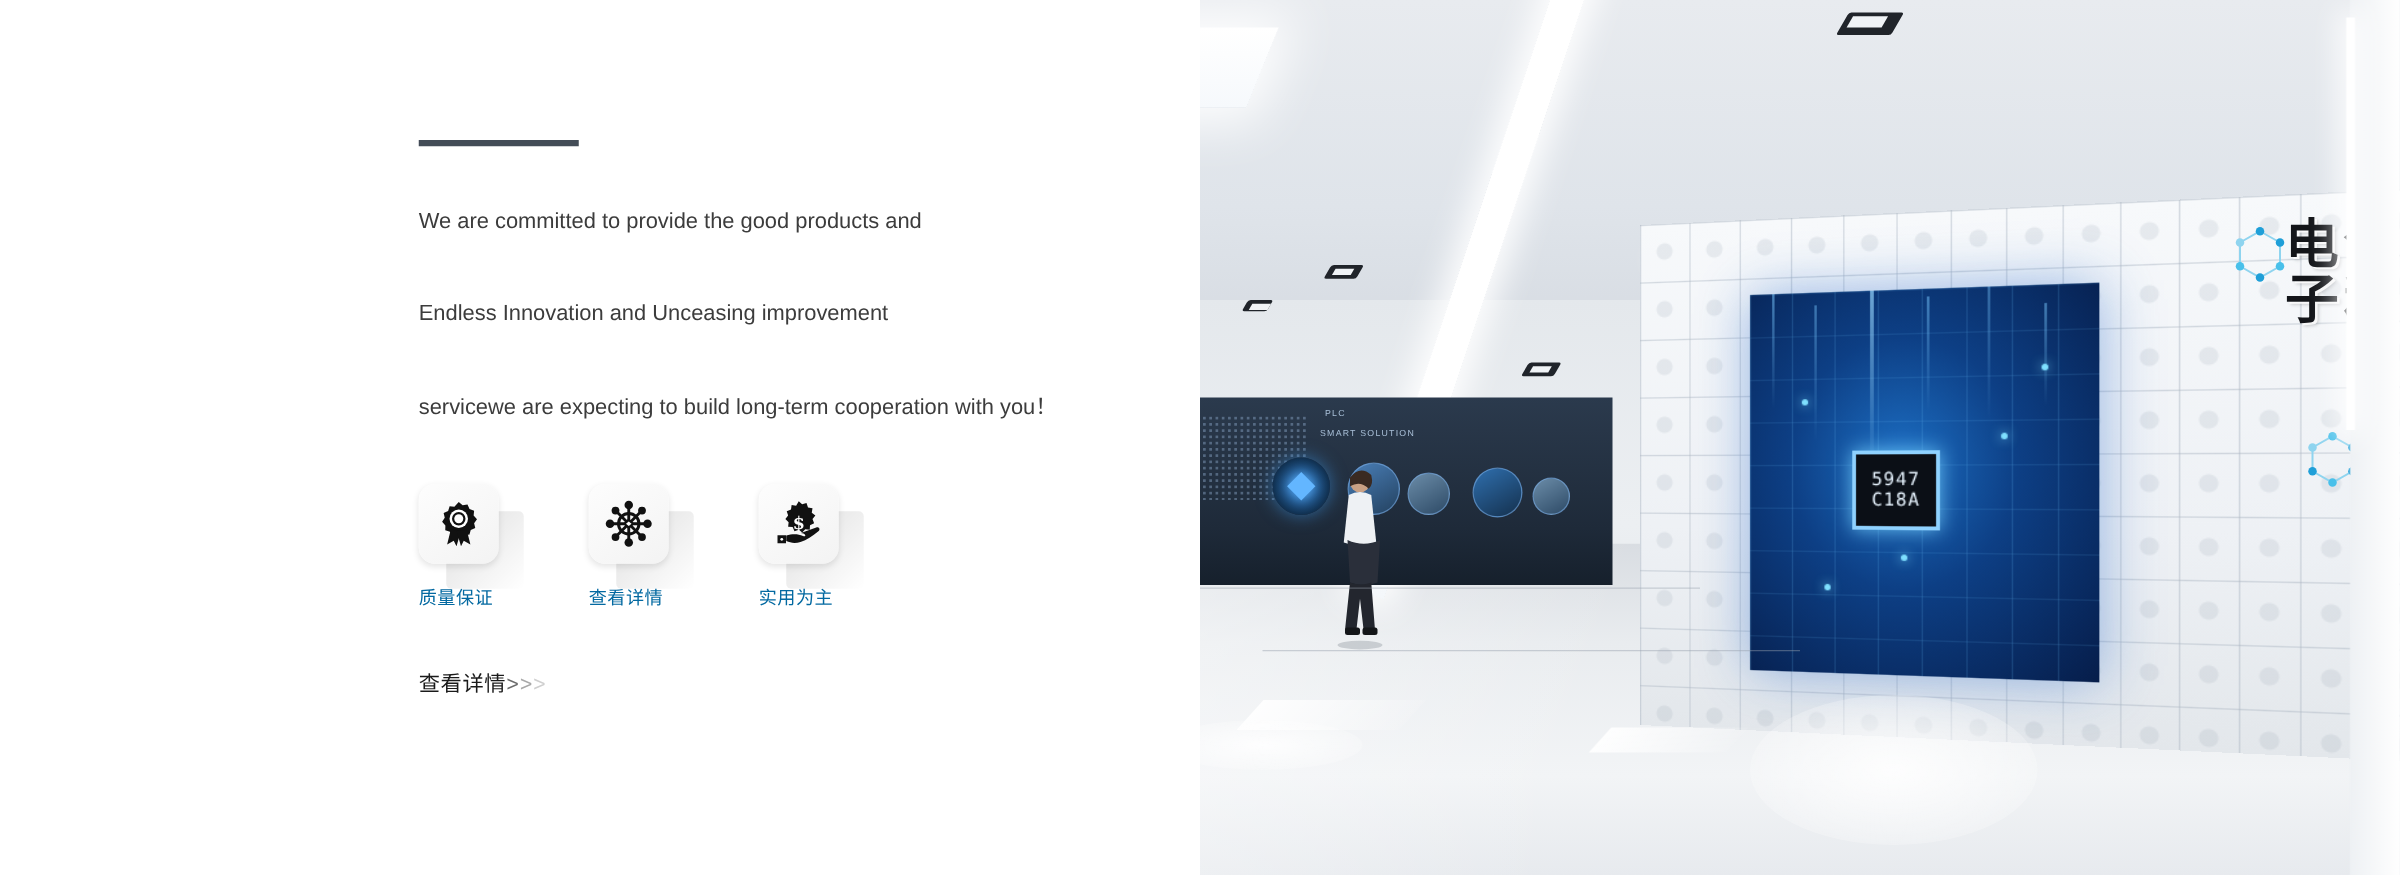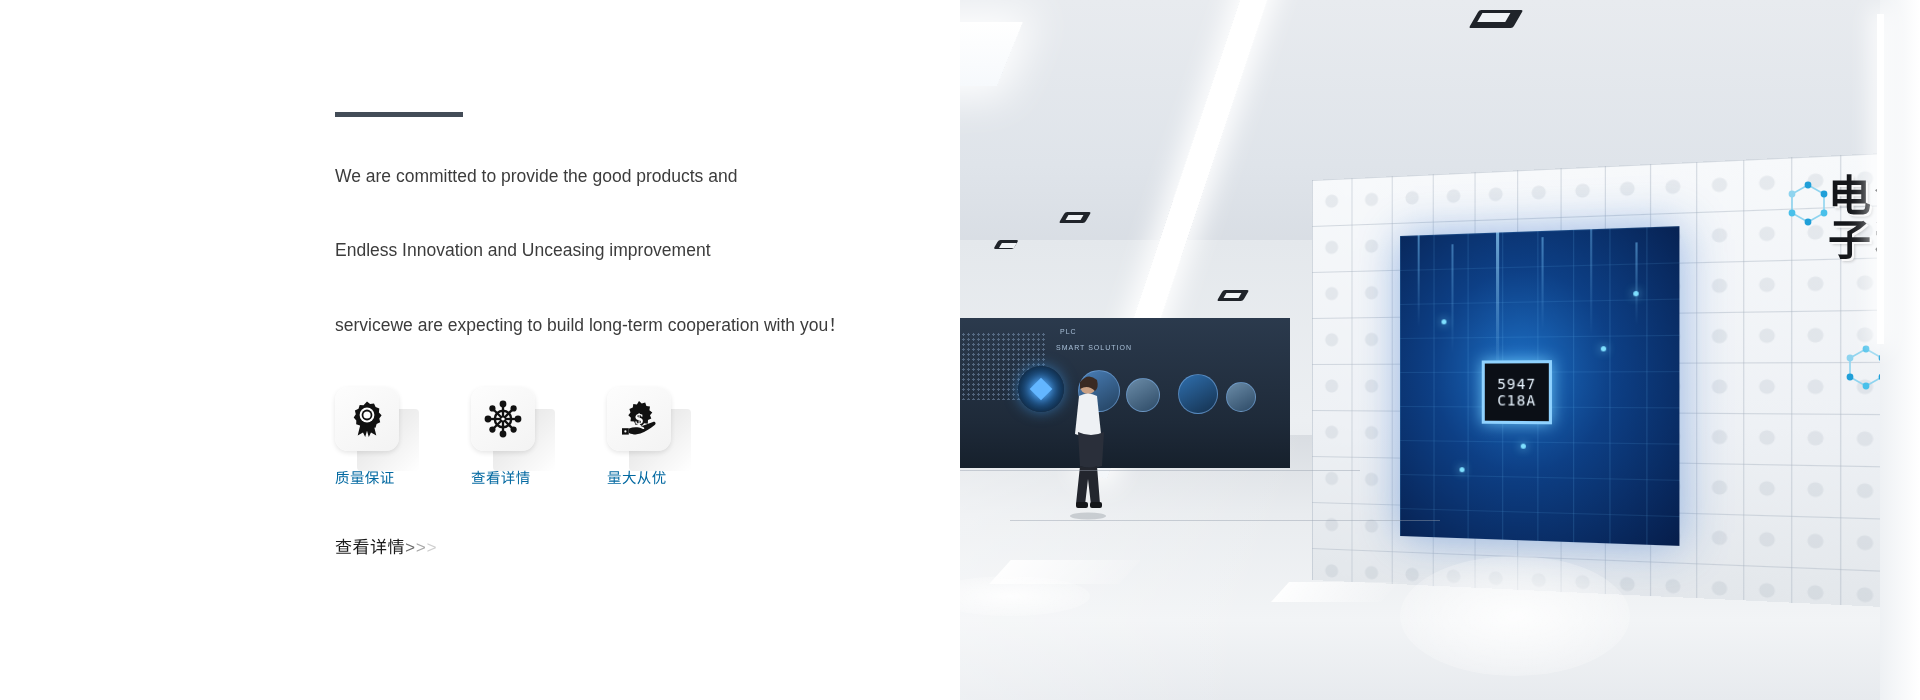--- a/index.html
+++ b/index.html
@@ -607,21 +607,21 @@
         <div class="feature">
           <div class="feature-tile">
             <svg width="38" height="38" viewBox="0 0 38 38">
               <path fill="#111" d="M19 1l2.7 2.4 3.5-1 1.2 3.5 3.6 0.7-0.6 3.6 2.9 2.2-2.3 2.8 1.3 3.4-3.3 1.5-0.2 3.6-3.6-0.4-2.4 2.7-2.8-2.3-3.4 1.2-1.5-3.3-3.6-0.3 0.4-3.6-2.6-2.5 2.2-2.8-1.1-3.5 3.4-1.3 0.5-3.6 3.6 0.5z"></path>
               <text x="19" y="19.6" font-family="DejaVu Serif, serif" font-size="14" font-weight="bold" fill="#fff" text-anchor="middle" dominant-baseline="middle">$</text>
               <path fill="#111" d="M2 28.2h6.8v6.4H2z"></path>
               <circle cx="5.4" cy="31.4" r="1.1" fill="#fff"></circle>
               <path fill="#111" d="M9 28.4c5.2-1.6 9.6-1.3 13.4 0.4 1.4 0.6 2.3 0.1 1.6-1.1-0.5-0.9-1.8-1.2-3.3-1.3 4.1-1.5 8.2-3 12.3-4.5 2.2-0.8 3.6 1.6 1.7 3.1-4.9 3.8-9.3 7-14.3 8.6-4 1.3-7.9 0.9-11.4-0.7z"></path>
             </svg>
           </div>
-          <div class="feature-label">量大从优</div>
+          <div class="feature-label">实用为主</div>
         </div>
 
       </div>
 
       <a href="#" class="more-link"><span>查看详情</span><span class="chev1">&gt;</span><span class="chev2">&gt;</span><span class="chev3">&gt;</span></a>
 
     </div>
   </div>
 
 </div>

